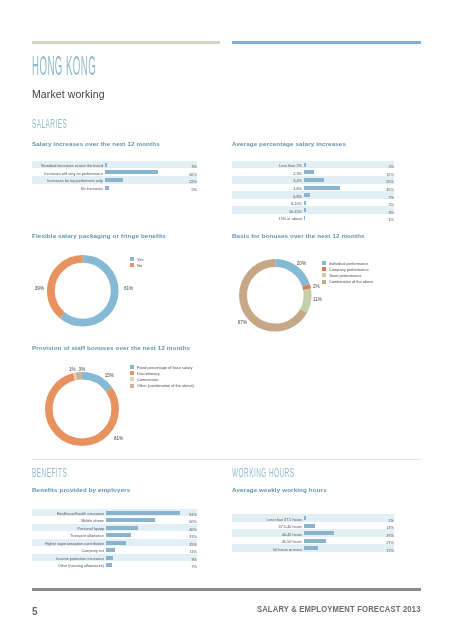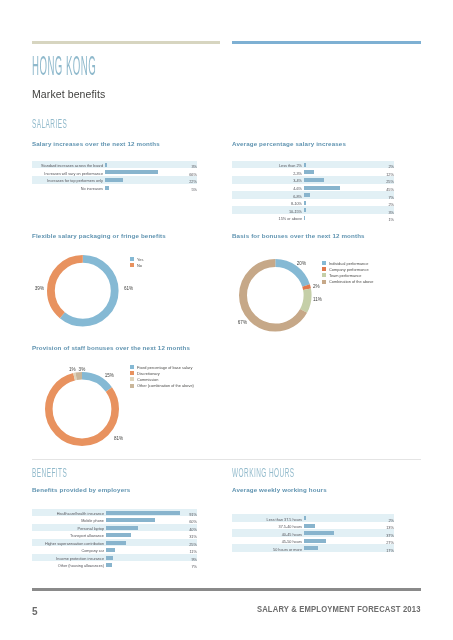--- a/index.html
+++ b/index.html
@@ -40,21 +40,21 @@
        transform:scaleX(0.85);transform-origin:right top;white-space:nowrap;letter-spacing:0.2px;}
 </style>
 </head>
 <body>
 
 <div class="page">
   <div class="rule-mid"></div>
   <div class="rule rule-l"></div>
   <div class="rule rule-r"></div>
   <div class="bigtitle">HONG KONG</div>
-  <div class="subtitle">Market benefits</div>
+  <div class="subtitle">Market working</div>
 
   <div class="sec-head" style="left:32px;top:116px">SALARIES</div>
   <div class="sec-head" style="left:32px;top:465px">BENEFITS</div>
   <div class="sec-head" style="left:232px;top:465px">WORKING HOURS</div>
 
   <div id="charts">
       <div class="ch-title" style="left:32px;top:140px">Salary increases over the next 12 months</div>
       <div class="bars" style="left:32px;top:160.8px;width:165px">
         <div class="brow alt" style="height:7.6px">
           <div class="blab" style="right:94px;top:2.4px;line-height:7.6px;height:7.6px">Standard increases across the board</div>

